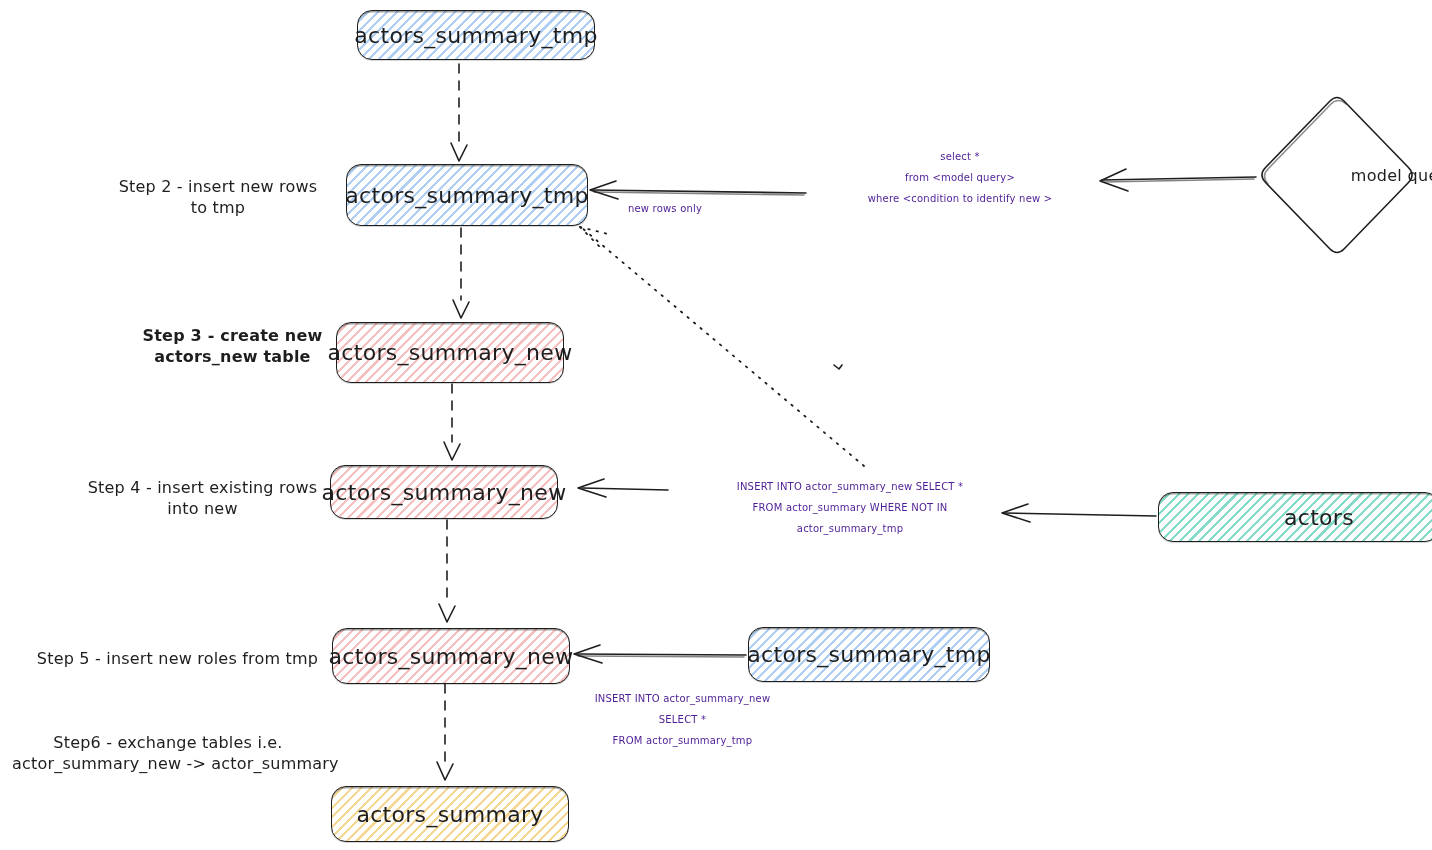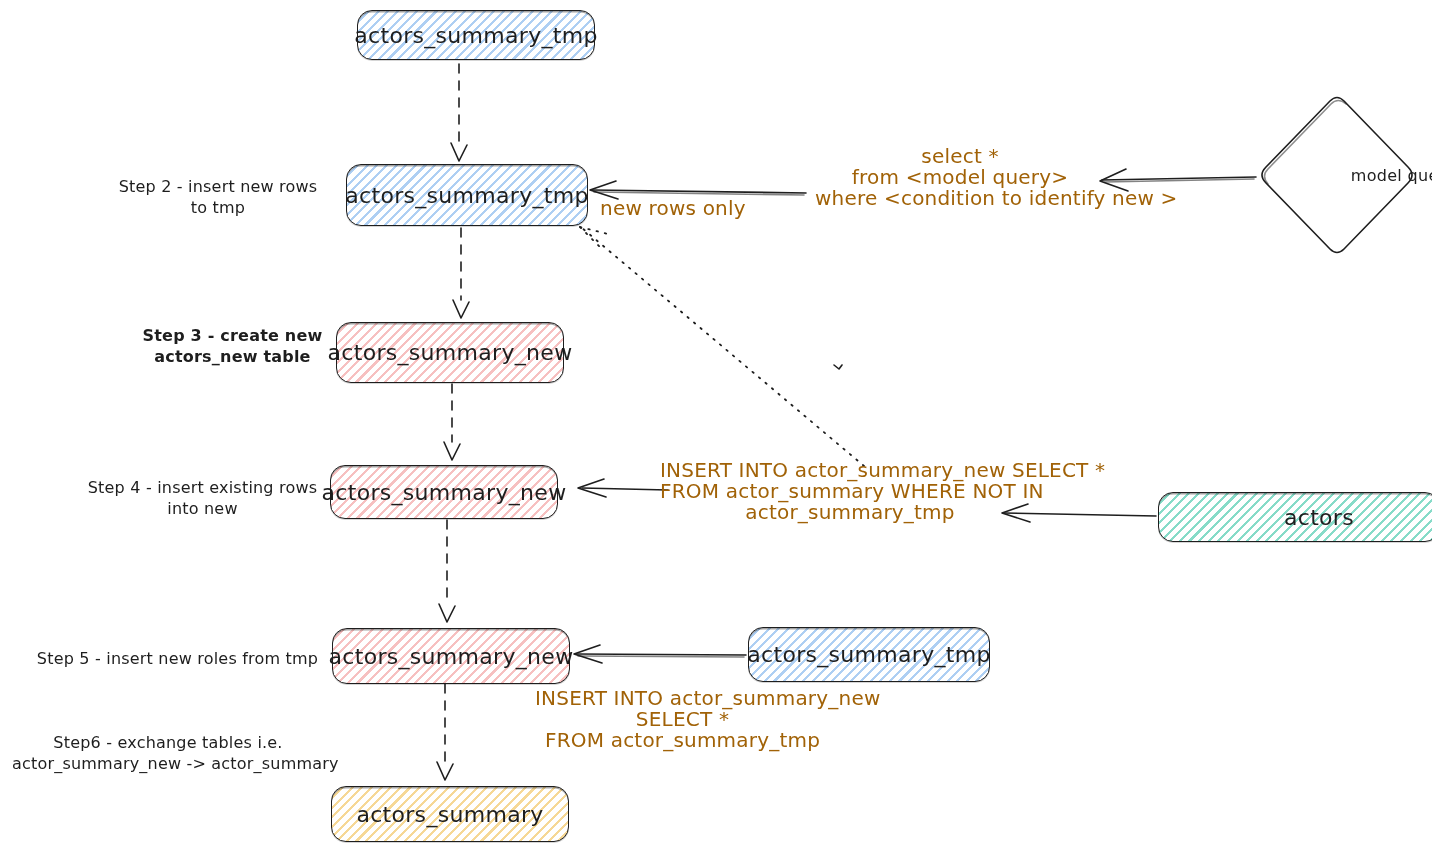--- a/index.html
+++ b/index.html
@@ -5,22 +5,22 @@
   html,body{margin:0;padding:0;background:#ffffff;}
   .canvas{
     position:relative;width:1432px;height:850px;background:#ffffff;overflow:hidden;
     font-family:"DejaVu Sans", sans-serif;color:#1e1e1e;
   }
   .lbl{
     position:absolute;font-size:16px;line-height:21px;text-align:center;
     color:#1e1e1e;letter-spacing:.2px;white-space:nowrap;
   }
   .ann{
-    position:absolute;font-size:20px;line-height:21px;text-align:center;
-    color:#a16207;letter-spacing:.2px;white-space:nowrap;
+    position:absolute;font-size:10px;line-height:21px;text-align:center;
+    color:#4c1d95;letter-spacing:.2px;white-space:nowrap;
   }
   .node{
     position:absolute;border:1.7px solid #1e1e1e;border-radius:15px;
     display:flex;align-items:center;justify-content:center;
     font-size:22px;letter-spacing:.3px;color:#1e1e1e;
     box-shadow:inset 0 1.5px 0 rgba(30,30,30,.40), 0 1px 0 rgba(30,30,30,.18);
     background-color:#ffffff;
   }
   .fill-blue{
     background-image:repeating-linear-gradient(135deg,
@@ -169,21 +169,21 @@
   <div class="diamond-label" style="left:1333px;top:166px;width:140px;">model query</div>
 
   <div class="ann" style="left:815px;top:146px;width:290px;">
     <div>select *</div>
     <div>from &lt;model query&gt;</div>
     <div>where &lt;condition to identify new &gt;</div>
   </div>
 
   <div class="ann" style="left:600px;top:198px;width:130px;">new rows only</div>
 
-  <div class="ann" style="left:660px;top:460px;width:380px;">
+  <div class="ann" style="left:660px;top:476px;width:380px;">
     <div>INSERT INTO actor_summary_new SELECT *</div>
     <div>FROM actor_summary WHERE NOT IN</div>
     <div>actor_summary_tmp</div>
   </div>
 
   <div class="ann" style="left:535px;top:688px;width:295px;">
     <div>INSERT INTO actor_summary_new</div>
     <div>SELECT *</div>
     <div>FROM actor_summary_tmp</div>
   </div>

